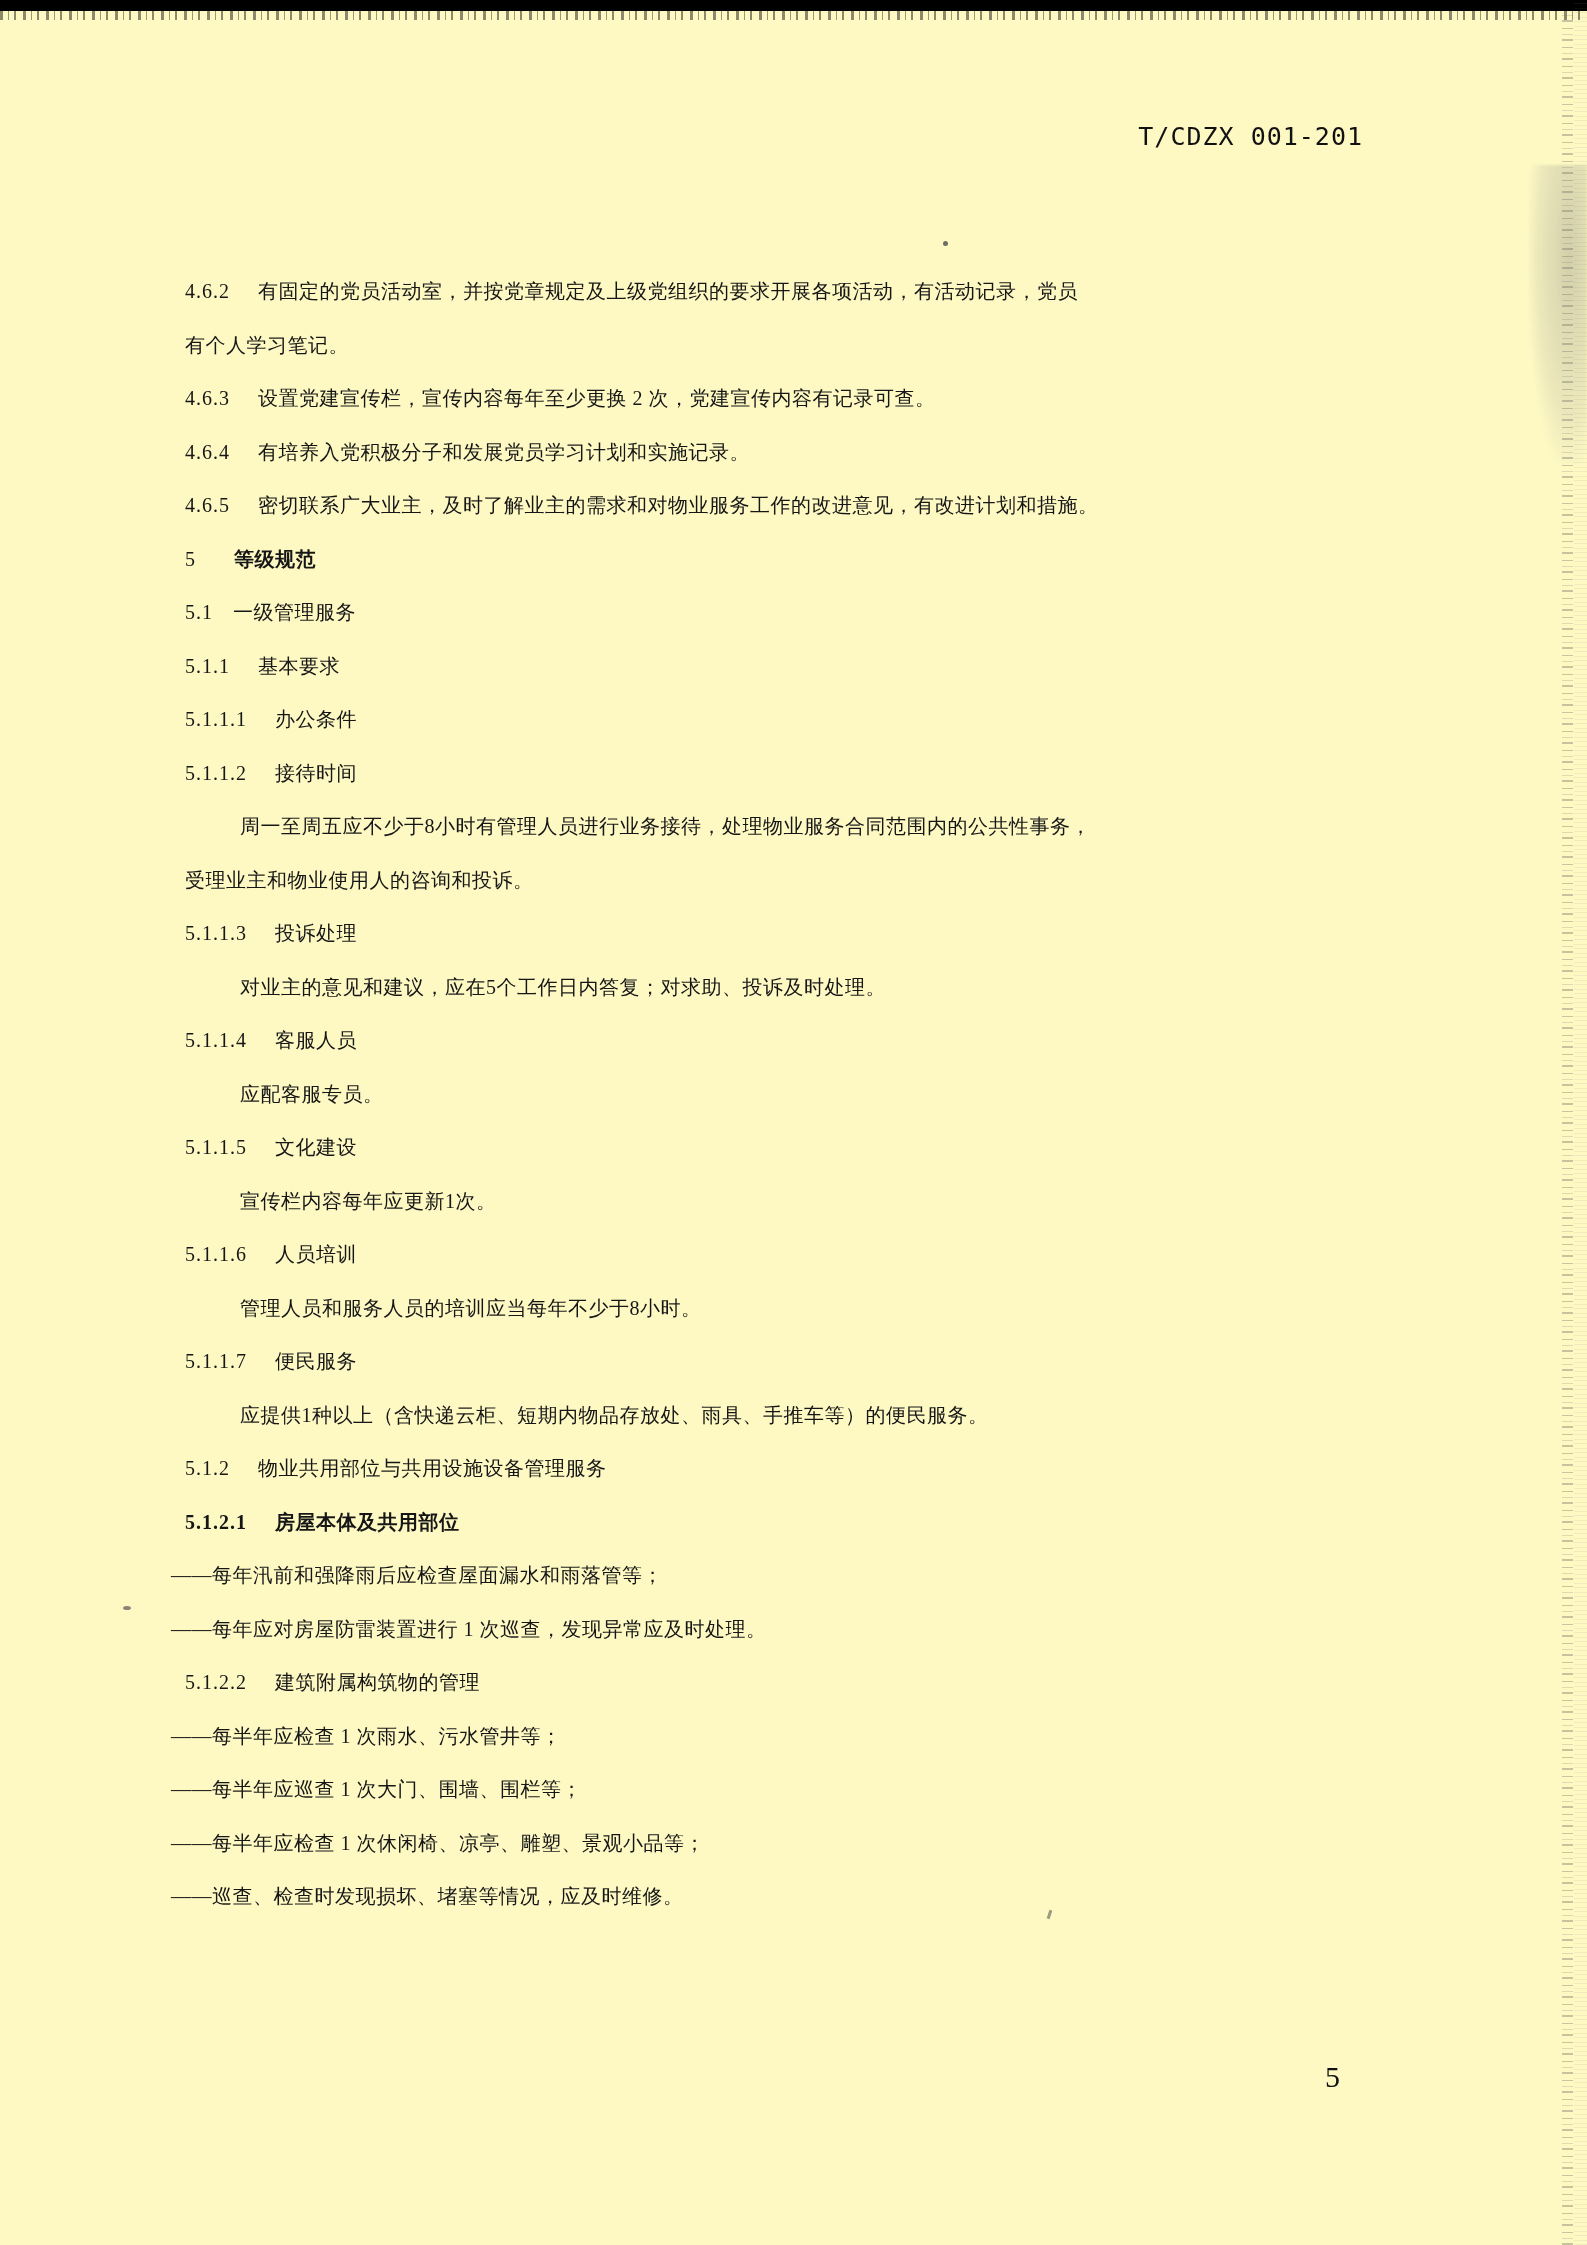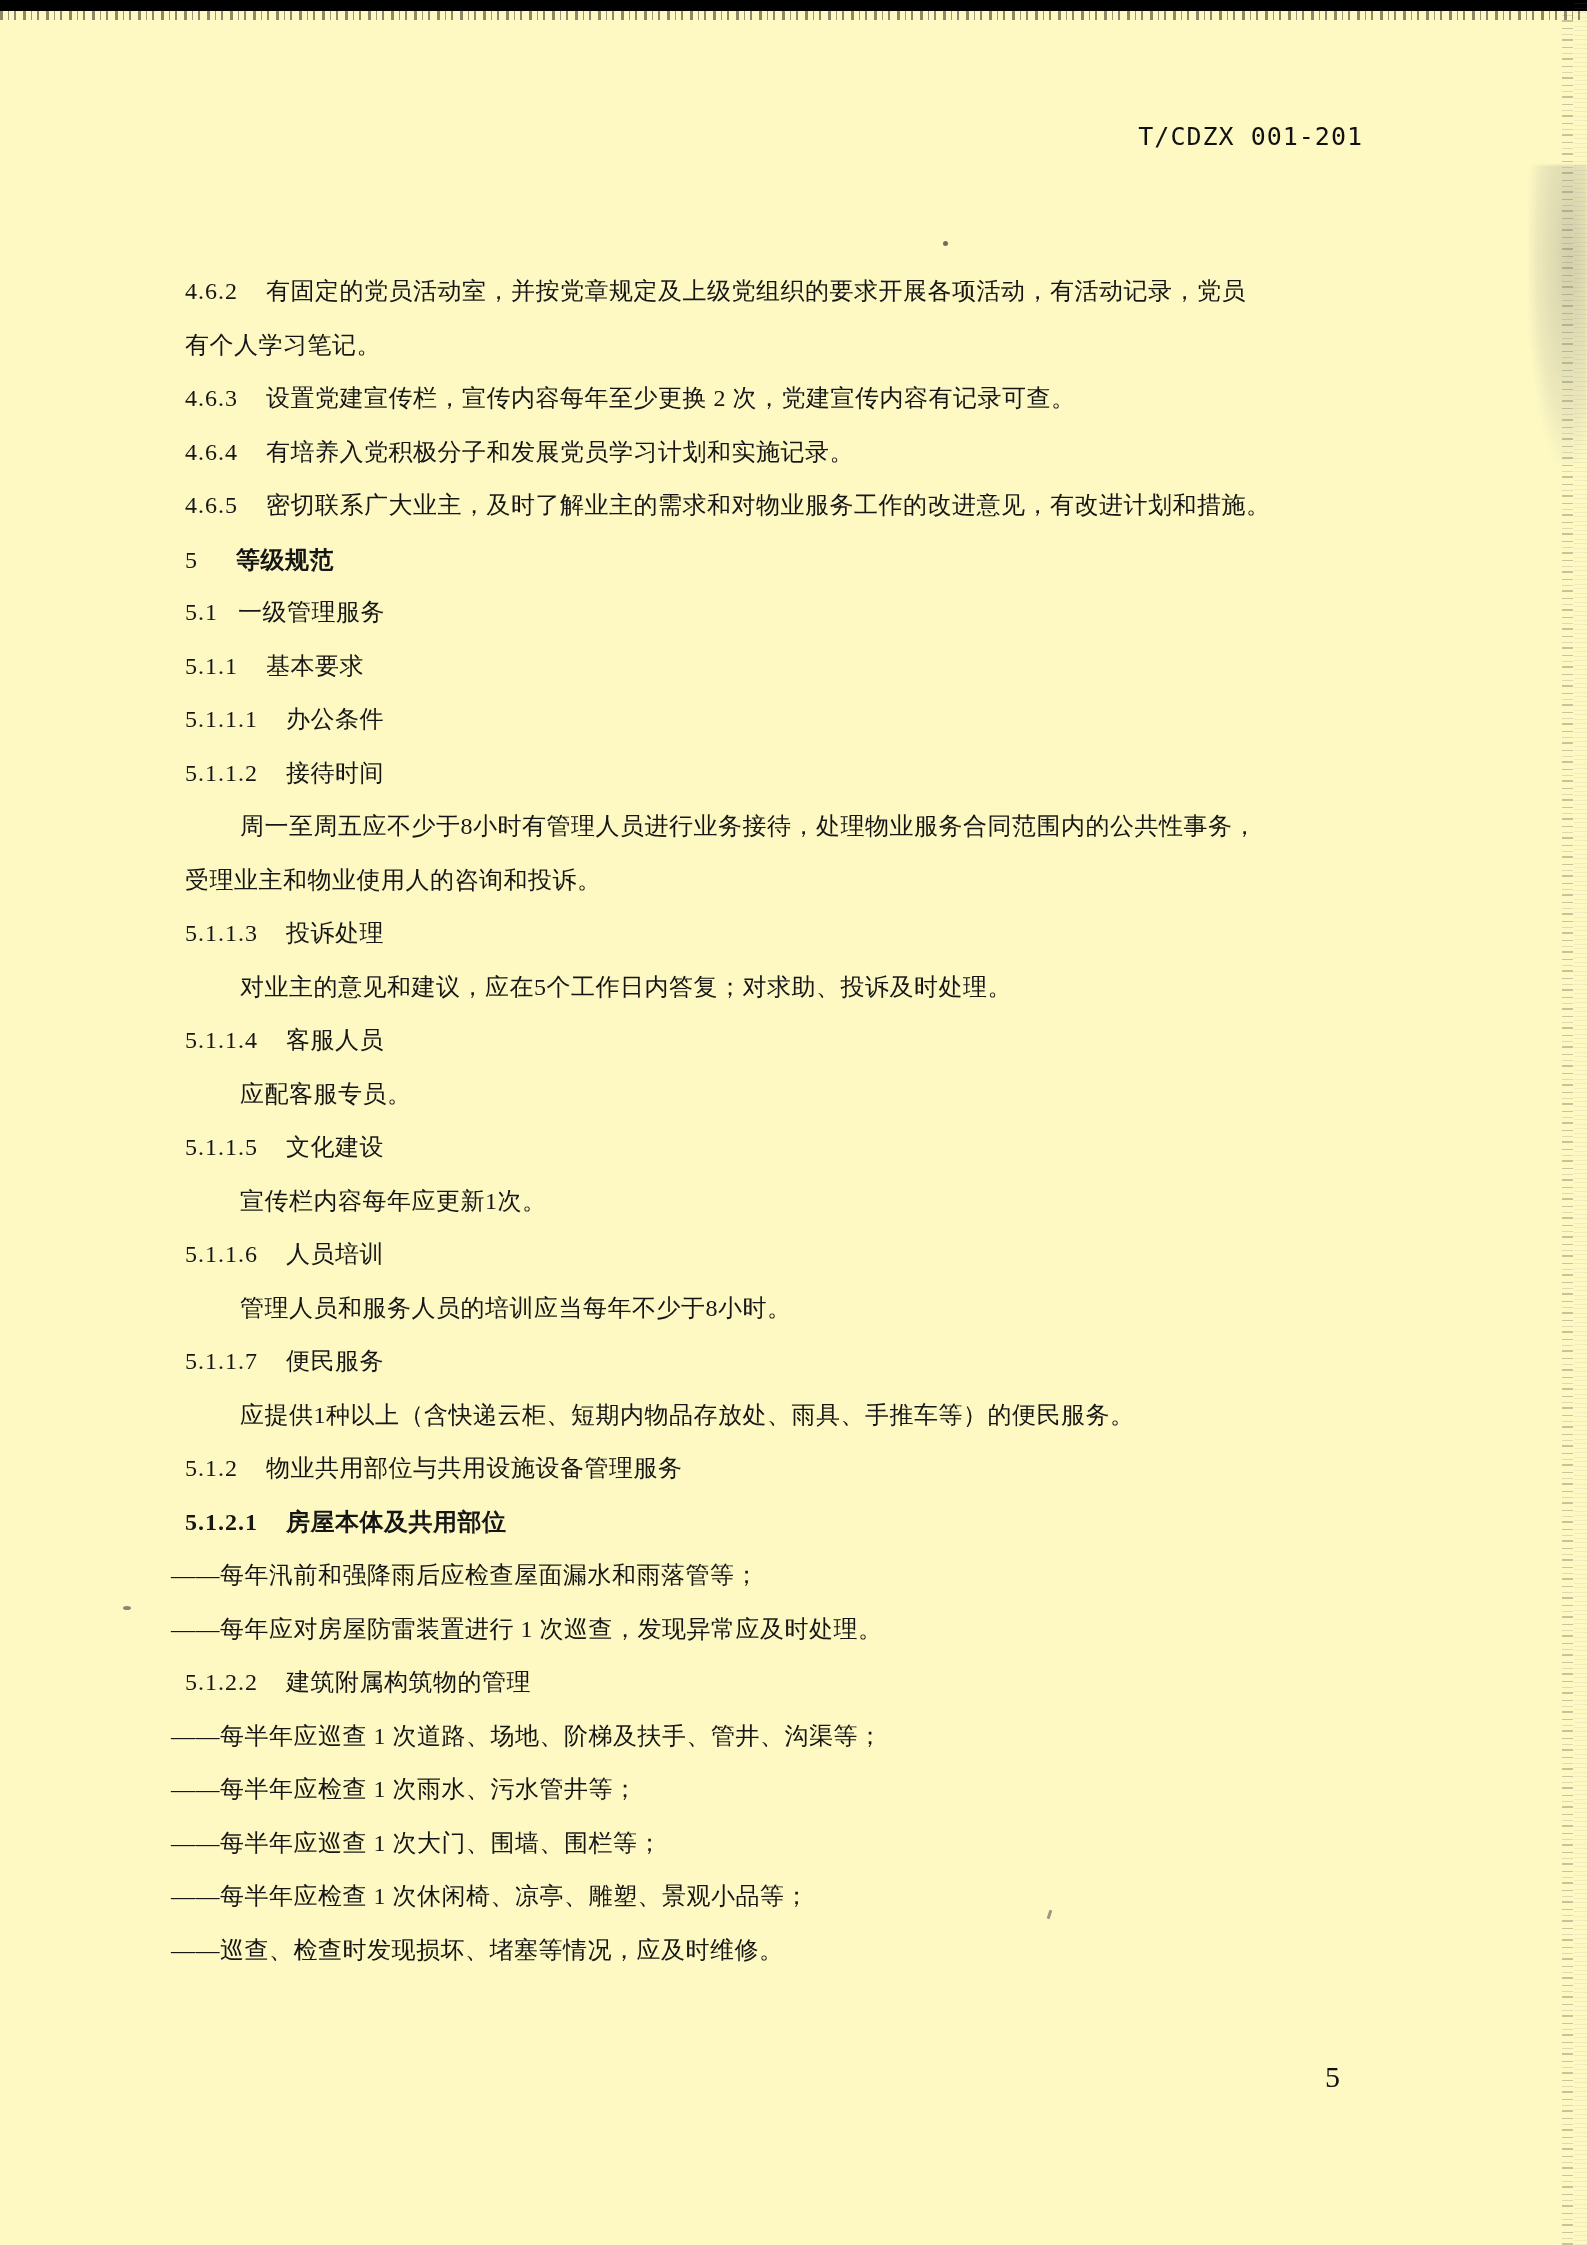--- a/index.html
+++ b/index.html
@@ -88,21 +88,21 @@
   
   .content {
     position: absolute;
     left: 185px;
     top: 265px;
     width: 1300px;
   }
   .line {
     height: 53.5px;
     line-height: 53.5px;
-    font-size: 24px;
+    font-size: 20px;
     white-space: nowrap;
     letter-spacing: 0.5px;
   }
   .line .num {
     display: inline-block;
     margin-right: 28px;
     letter-spacing: 1px;
   }
   .line.h5 .num { margin-right: 38px; }
   .line.h5 .txt { font-weight: bold; font-family: "Liberation Sans", "DejaVu Sans", sans-serif; text-align: center; }
@@ -144,21 +144,20 @@
       <div class="line indent"><span class="txt">宣传栏内容每年应更新1次。</span></div>
       <div class="line clause"><span class="num">5.1.1.6</span><span class="txt">人员培训</span></div>
       <div class="line indent"><span class="txt">管理人员和服务人员的培训应当每年不少于8小时。</span></div>
       <div class="line clause"><span class="num">5.1.1.7</span><span class="txt">便民服务</span></div>
       <div class="line indent"><span class="txt">应提供1种以上（含快递云柜、短期内物品存放处、雨具、手推车等）的便民服务。</span></div>
       <div class="line clause"><span class="num">5.1.2</span><span class="txt">物业共用部位与共用设施设备管理服务</span></div>
       <div class="line boldall"><span class="num">5.1.2.1</span><span class="txt">房屋本体及共用部位</span></div>
       <div class="line dash"><span class="txt">——每年汛前和强降雨后应检查屋面漏水和雨落管等；</span></div>
       <div class="line dash"><span class="txt">——每年应对房屋防雷装置进行 1 次巡查，发现异常应及时处理。</span></div>
       <div class="line clause"><span class="num">5.1.2.2</span><span class="txt">建筑附属构筑物的管理</span></div>
-      <div class="line dash"><span class="txt">——每半年应巡查 1 次道路、场地、阶梯及扶手、管井、沟渠等；</span></div>
       <div class="line dash"><span class="txt">——每半年应检查 1 次雨水、污水管井等；</span></div>
       <div class="line dash"><span class="txt">——每半年应巡查 1 次大门、围墙、围栏等；</span></div>
       <div class="line dash"><span class="txt">——每半年应检查 1 次休闲椅、凉亭、雕塑、景观小品等；</span></div>
       <div class="line dash"><span class="txt">——巡查、检查时发现损坏、堵塞等情况，应及时维修。</span></div>
     </div>
 
   <div class="page-num">5</div>
 
   <div class="speck s1"></div>
   <div class="speck s2"></div>

